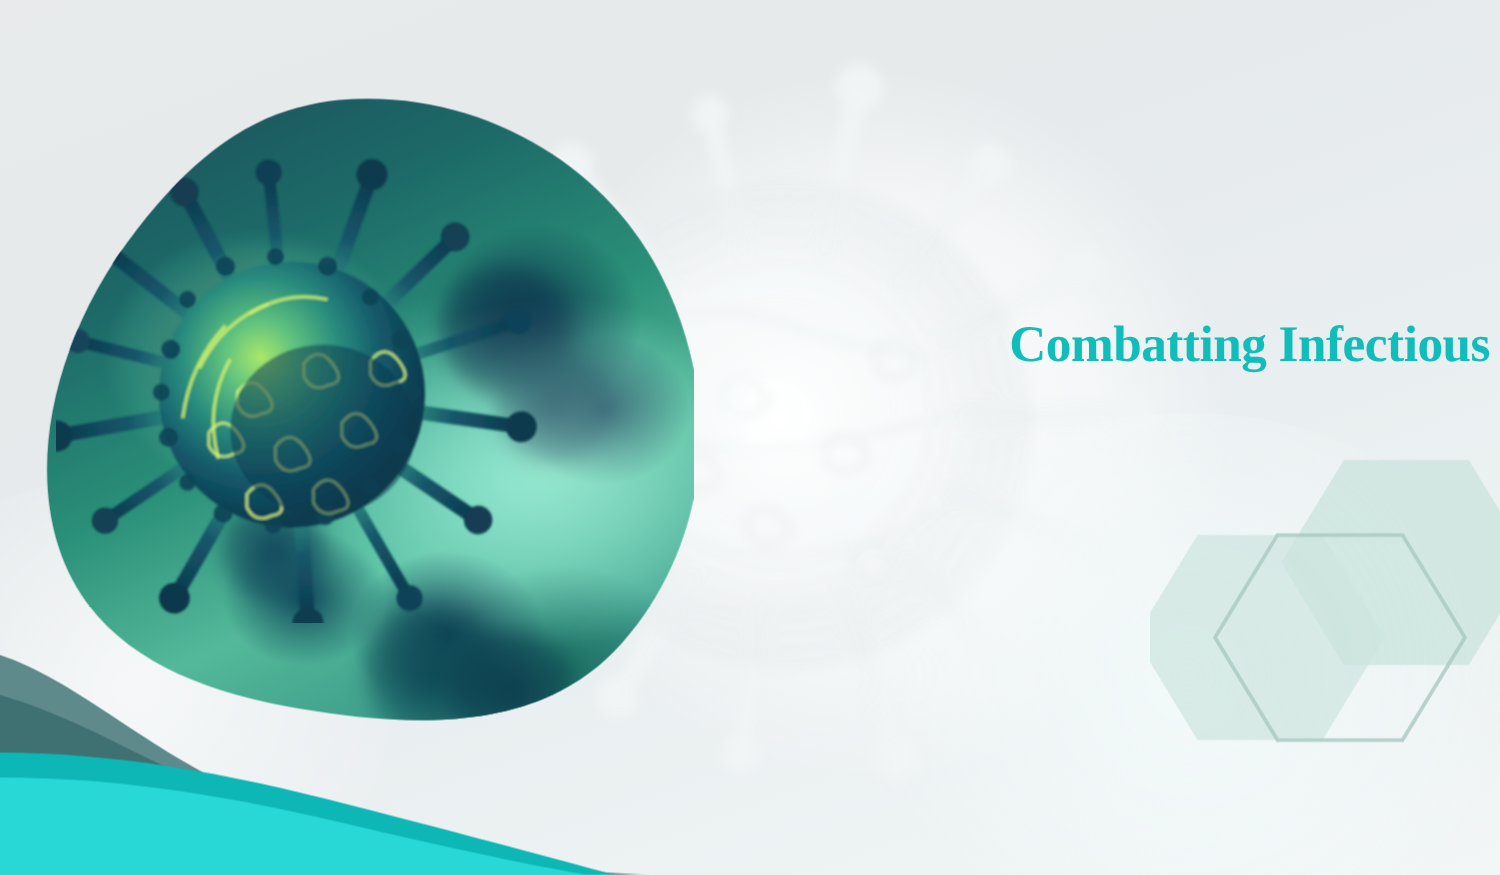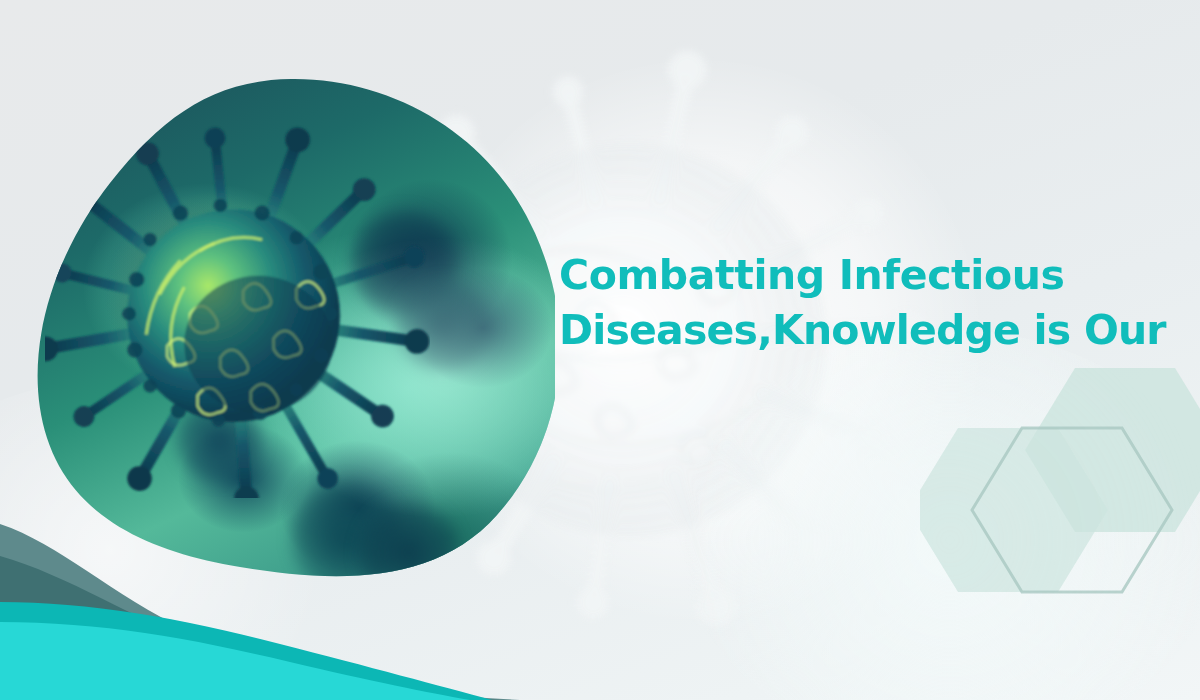--- a/index.html
+++ b/index.html
@@ -108,30 +108,31 @@
   .virion.v5 { left: 62%; top: 84%; width: 20%; height: 22%; background: radial-gradient(circle, #0c3d4e 0%, rgba(12,61,78,0.55) 52%, rgba(12,61,78,0) 78%); }
   .blob-sheen {
     position: absolute;
     inset: 0;
     background: radial-gradient(ellipse 50% 40% at 78% 60%, rgba(205,255,238,0.42) 0%, rgba(205,255,238,0) 70%);
   }
 
   
   .headline {
     position: absolute;
-    left: 559px;
+    left: 572px;
     top: 248px;
     width: 620px;
-    text-align: left;
+    text-align: right;
     font-size: 41px;
     line-height: 1.34;
     font-weight: bold;
     letter-spacing: -0.4px;
     color: #10bdbb;
     z-index: 6;
+    font-family: Liberation Serif, serif;
   }
   .headline .ln { display: block; white-space: nowrap; }
   .headline .ln.l2 { letter-spacing: -0.8px; }
 
   
   .waves {
     position: absolute;
     left: 0;
     bottom: 0;
     width: 1200px;
@@ -393,21 +394,20 @@
               <ellipse cx="222" cy="238" rx="78" ry="72" fill="#0d3a4e" fill-opacity="0.52"></ellipse>
             </g>
           </svg>
         </div>
       </div>
     </div>
   </div>
 
   <div class="headline">
     <span class="ln l1">Combatting Infectious</span>
-    <span class="ln l2">Diseases,Knowledge is Our</span>
   </div>
 
   <div class="waves">
     <svg viewBox="0 0 1200 190" preserveAspectRatio="none">
       <path d="M 0 14 C 60 34 110 84 190 122 C 290 169 400 184 520 190 L 0 190 Z" fill="#5e8a8c"></path>
       <path d="M 0 46 C 70 66 130 108 215 140 C 300 172 400 186 500 190 L 0 190 Z" fill="#3f7072"></path>
       <path d="M 0 92 C 90 92 180 108 280 134 C 370 157 440 176 492 190 L 0 190 Z" fill="#0cb7b5"></path>
       <path d="M 0 112 C 100 112 190 128 290 152 C 370 171 430 183 470 190 L 0 190 Z" fill="#27d8d6"></path>
     </svg>
   </div>

